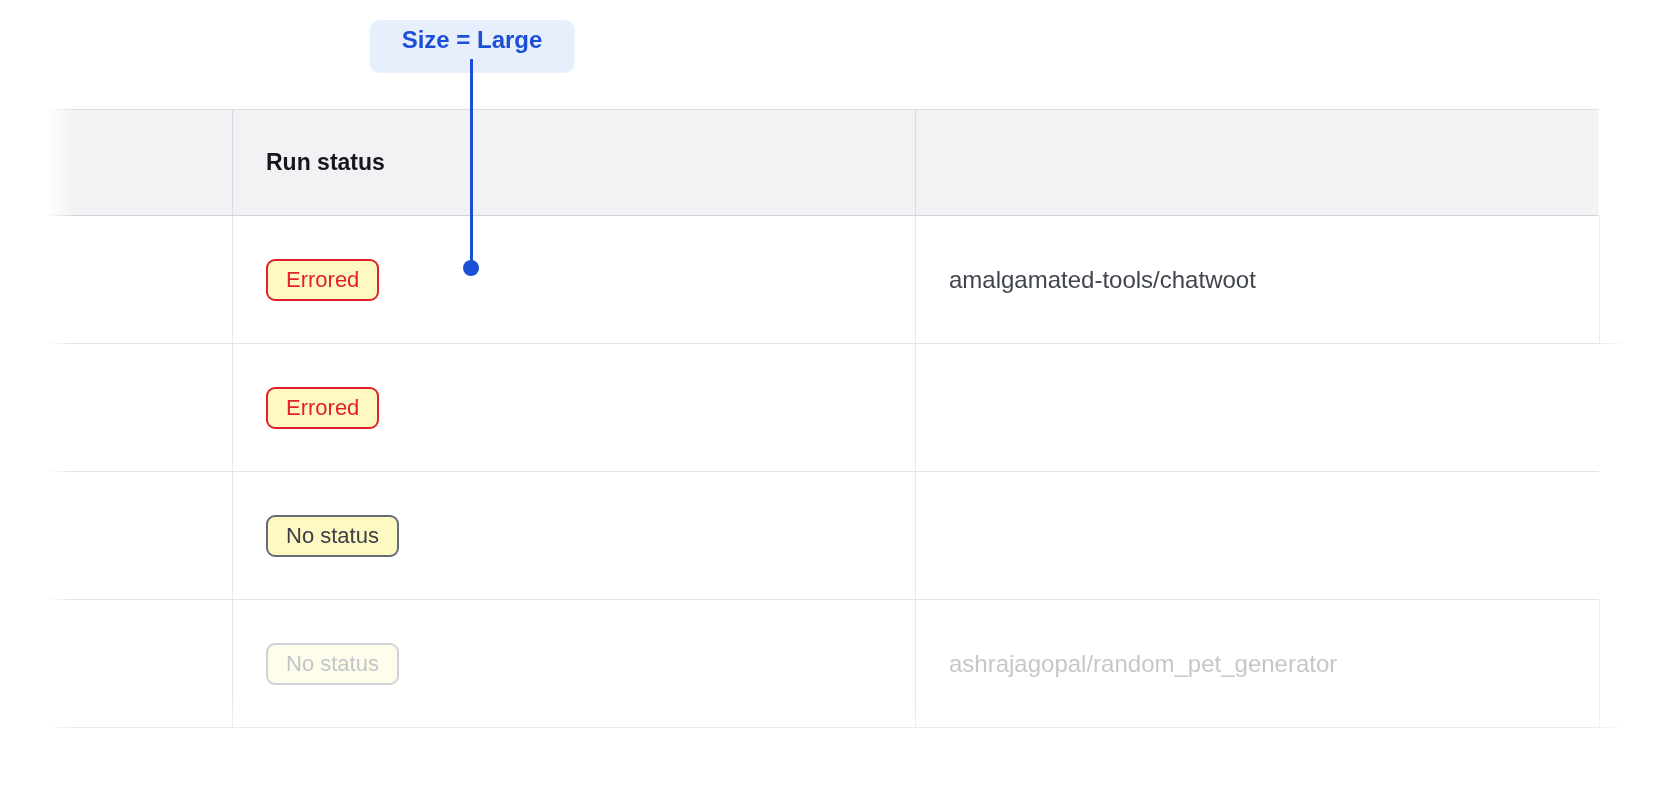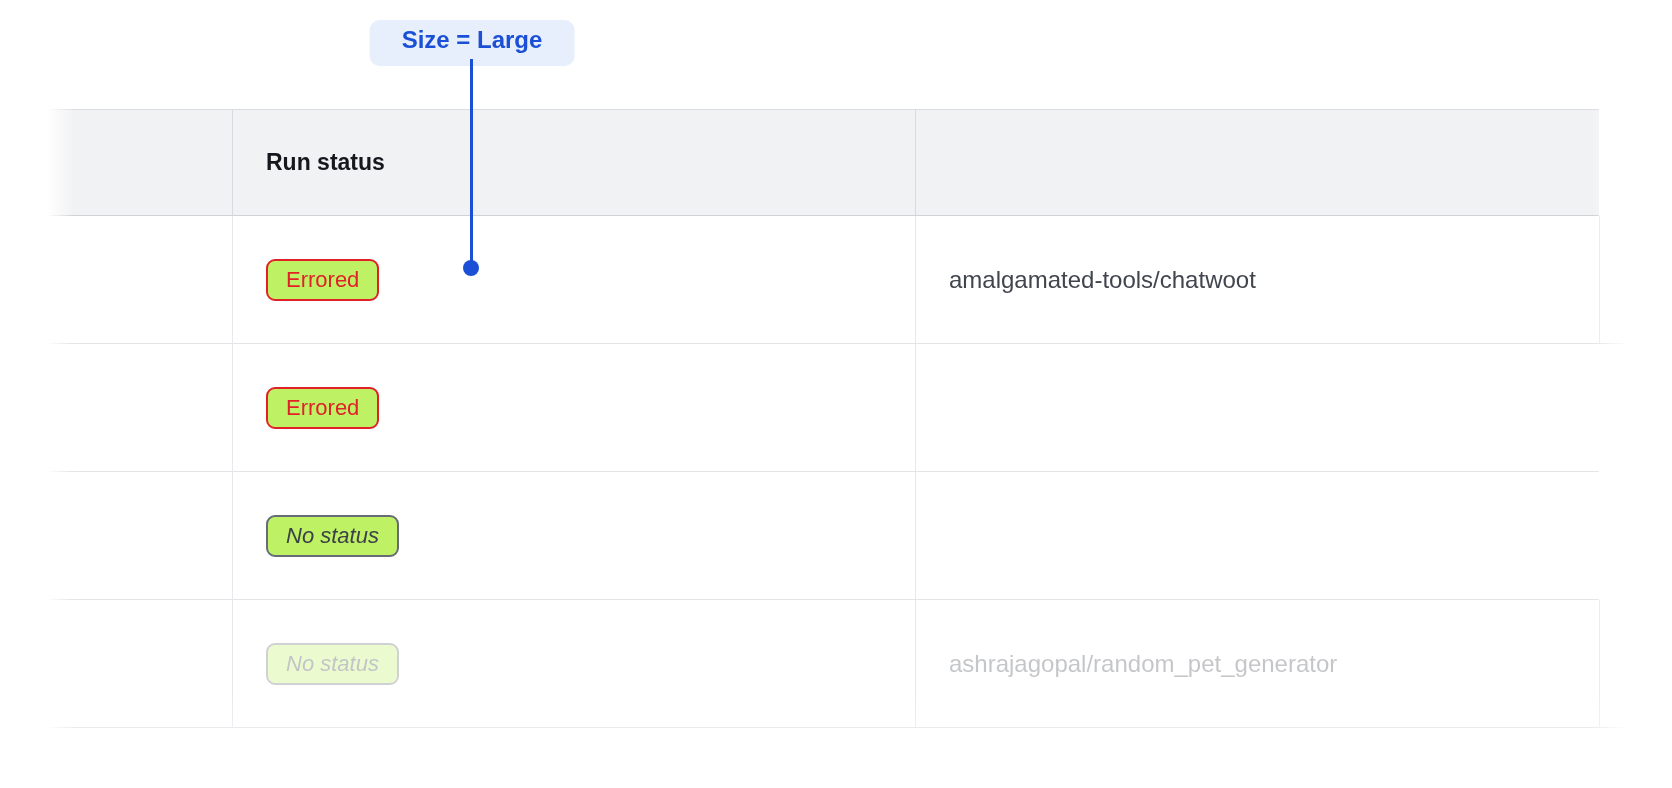--- a/index.html
+++ b/index.html
@@ -25,21 +25,21 @@
     background:#ffffff;
     font-family:"Liberation Sans","DejaVu Sans",sans-serif;
     -webkit-font-smoothing:antialiased;
   }
 
   
   .annotation-pill{
     position:absolute;
     top:20px;left:472px;
     transform:translateX(-50%);
-    height:46px;line-height:39px;
+    height:53px;line-height:39px;
     padding:0 32px;
     background:var(--annotation-bg);
     color:var(--accent-blue);
     font-size:24px;font-weight:600;
     border-radius:10px;
     white-space:nowrap;
     z-index:30;
   }
   .annotation-line{
     position:absolute;
@@ -91,25 +91,25 @@
   .tbody .cell + .cell{border-left:1px solid var(--col-border);}
   .cell.no-pad{padding-left:0;}
 
   .badge{
     display:inline-flex;align-items:center;
     border:2px solid;
     border-radius:9px;
     padding:6px 18px;
     font-size:22px;font-weight:500;
     white-space:nowrap;
-    background:#bef264;
+    background:#fef9c3;
   }
   .badge.critical{color:var(--critical);border-color:var(--critical);}
   .badge.warning{color:var(--warning);border-color:var(--warning);}
-  .badge.neutral{color:var(--neutral-text);border-color:var(--neutral-border);font-style:italic;}
+  .badge.neutral{color:var(--neutral-text);border-color:var(--neutral-border);}
 
   .row.faded .badge,
   .row.faded .repo-text{opacity:.3;}
 
   
   .fade{position:absolute;pointer-events:none;z-index:20;}
   .fade-left{
     left:36px;top:107px;width:38px;height:681px;
     background:linear-gradient(90deg,#ffffff 0%,#ffffff 28%,rgba(255,255,255,0) 100%);
   }

